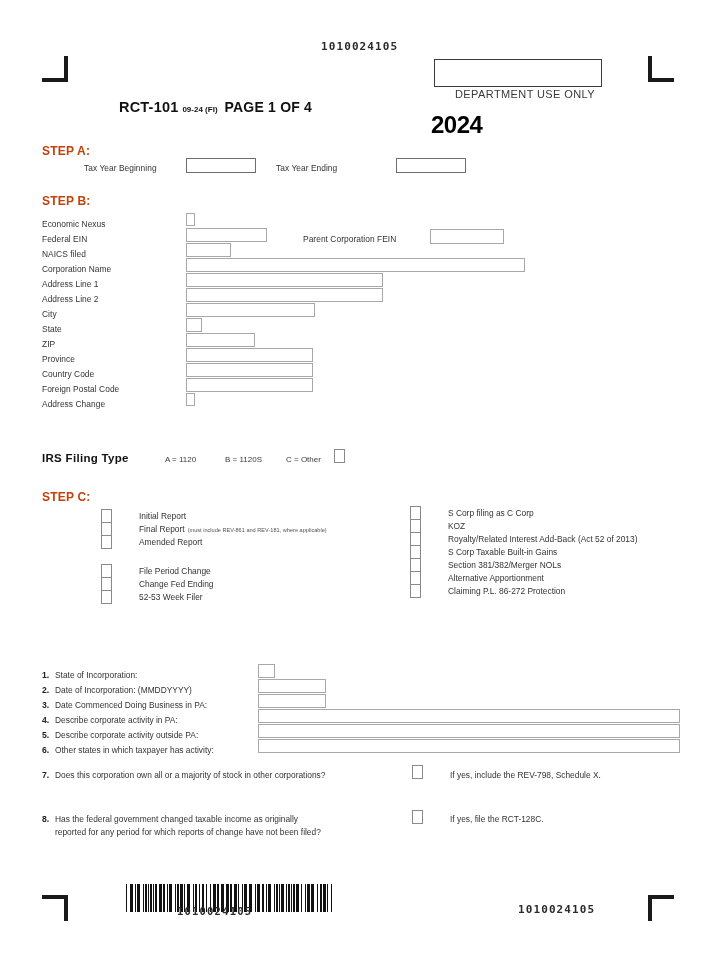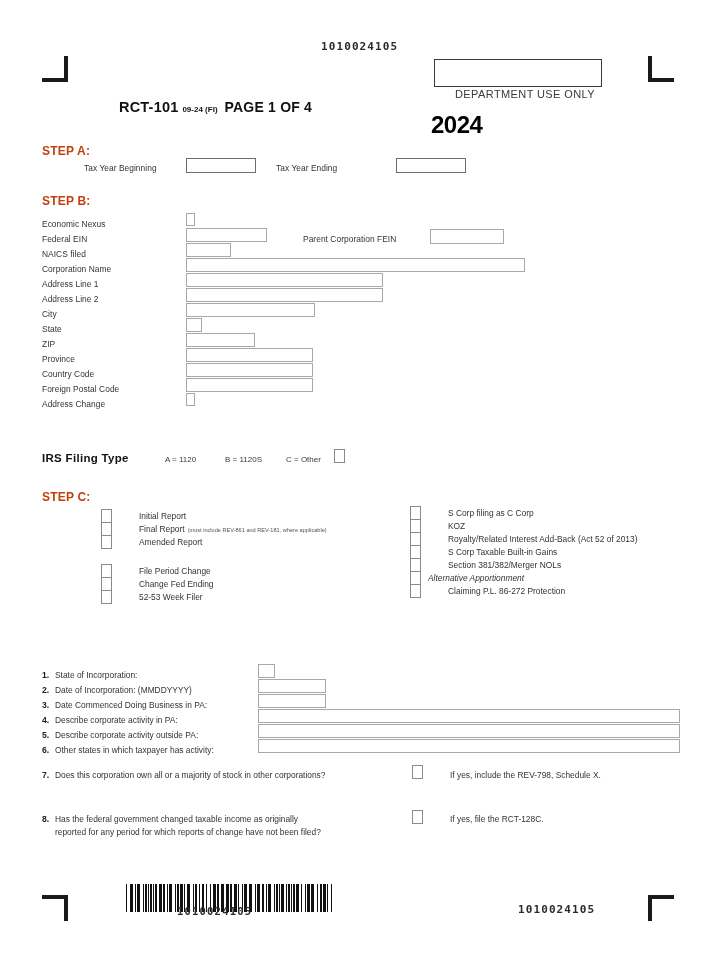--- a/index.html
+++ b/index.html
@@ -298,21 +298,21 @@
   <div class="cbox" style="left:410px; top:545px;"></div>
   <div class="cbox" style="left:410px; top:558px;"></div>
   <div class="cbox" style="left:410px; top:571px;"></div>
   <div class="cbox" style="left:410px; top:584px;"></div>
 
   <div class="qtext" style="left:448px; top:508px;">S Corp filing as C Corp</div>
   <div class="qtext" style="left:448px; top:521px;">KOZ</div>
   <div class="qtext" style="left:448px; top:534px;">Royalty/Related Interest Add-Back (Act 52 of 2013)</div>
   <div class="qtext" style="left:448px; top:547px;">S Corp Taxable Built-in Gains</div>
   <div class="qtext" style="left:448px; top:560px;">Section 381/382/Merger NOLs</div>
-  <div class="qtext" style="left:428px; top:573px;font-style:italic;">Alternative Apportionment</div>
+  <div class="qtext" style="left:448px; top:573px;">Alternative Apportionment</div>
   <div class="qtext" style="left:448px; top:586px;">Claiming P.L. 86-272 Protection</div>
 
 
   <div class="qnum" style="left:42px; top:670px;">1.</div>
   <div class="qtext" style="left:55px; top:670px;">State of Incorporation:</div>
   <div class="fbox light" style="left:258px; top:664px; width:17px; height:14px;"></div>
 
   <div class="qnum" style="left:42px; top:685px;">2.</div>
   <div class="qtext" style="left:55px; top:685px;">Date of Incorporation: (MMDDYYYY)</div>
   <div class="fbox light" style="left:258px; top:679px; width:68px; height:14px;"></div>

